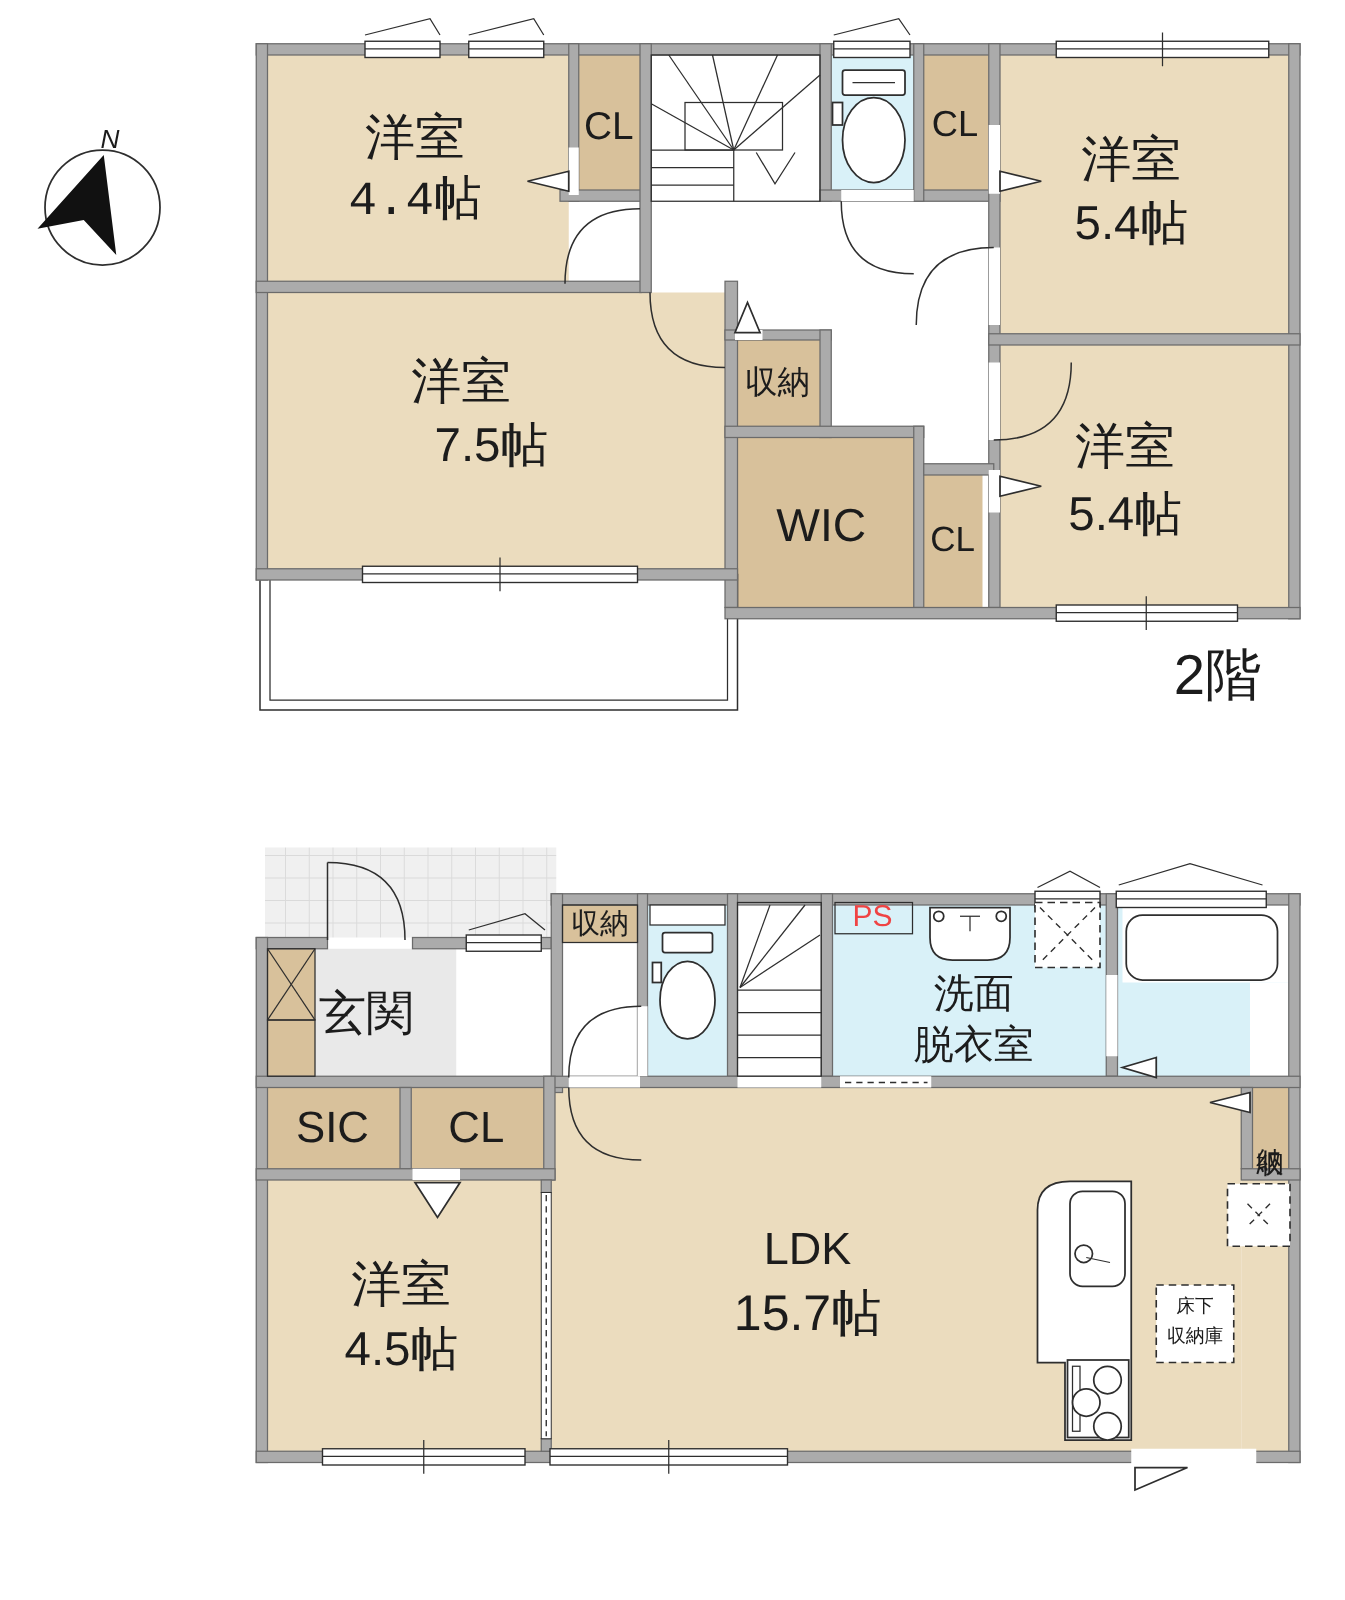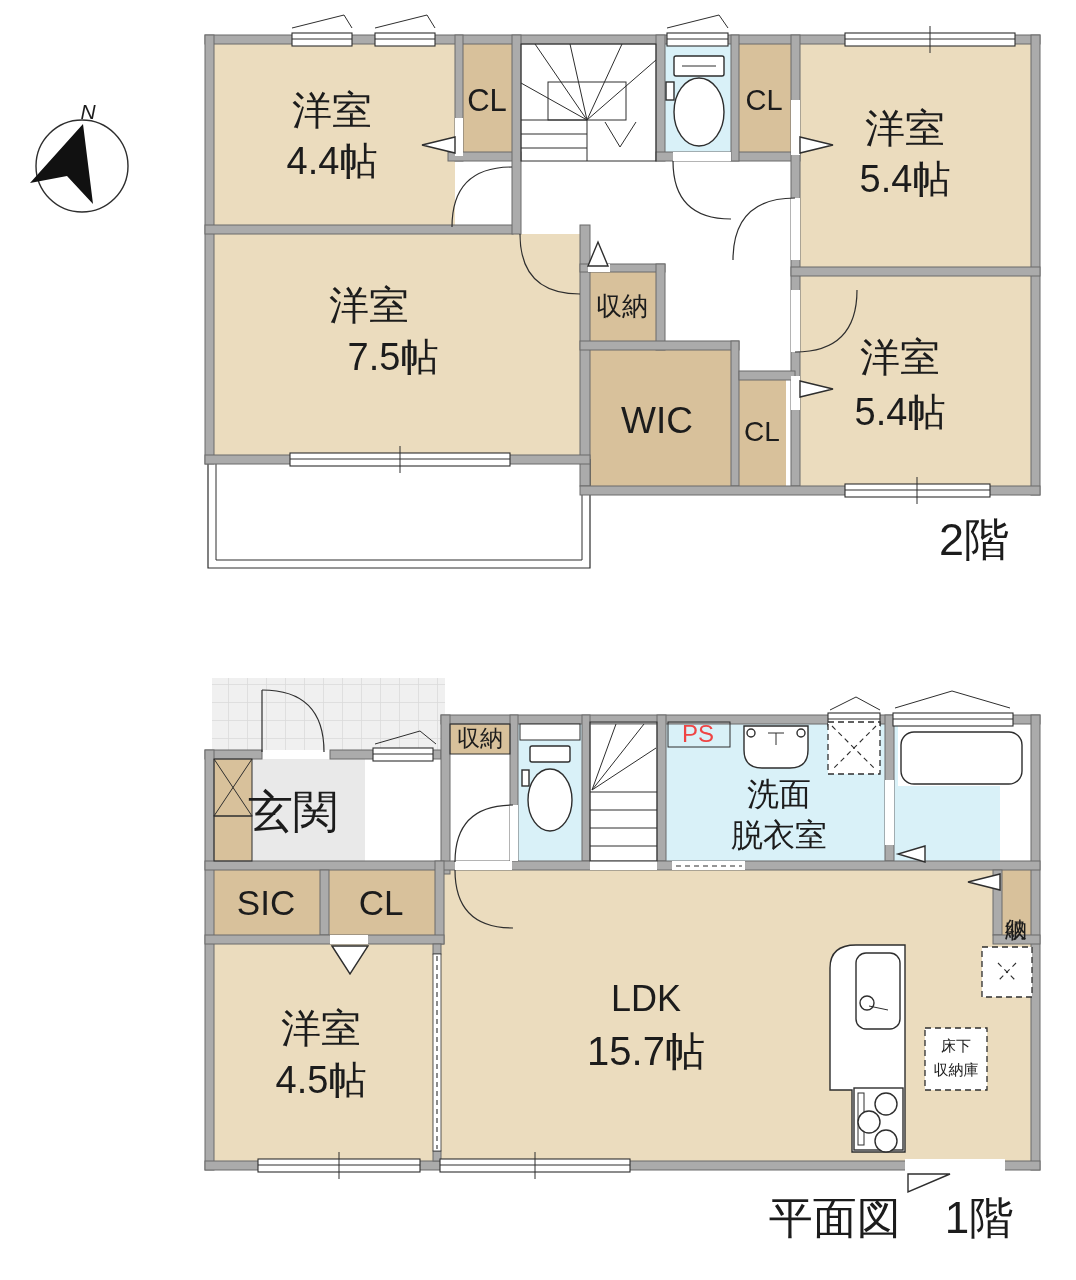--- a/index.html
+++ b/index.html
@@ -311,44 +311,43 @@
 
   <g>
     <circle cx="82" cy="166" r="46" fill="none" stroke="#2e2e2e" stroke-width="1.4"></circle>
     <polygon points="83,124 30,183 67,176 93,204" fill="#111"></polygon>
   </g>
 </svg>
 
 <div class="lbl" style="left:88px;top:112px;font-size:21px;font-style:italic;">N</div>
 
 <div class="lbl" style="left:332px;top:110px;font-size:40px;">洋室</div>
-<div class="lbl" style="left:332px;top:162px;font-size:38px;">4.4帖</div>
+<div class="lbl" style="left:332px;top:162px;font-size:38px;font-family:Liberation Mono, monospace;">4.4帖</div>
 <div class="lbl" style="left:487px;top:101px;font-size:31px;">CL</div>
 <div class="lbl" style="left:764px;top:101px;font-size:29px;">CL</div>
 <div class="lbl" style="left:905px;top:128px;font-size:40px;">洋室</div>
 <div class="lbl" style="left:905px;top:180px;font-size:38px;">5.4帖</div>
 <div class="lbl" style="left:369px;top:305px;font-size:40px;">洋室</div>
 <div class="lbl" style="left:369px;top:358px;font-size:38px;margin-left:24px;">7.5帖</div>
 <div class="lbl" style="left:622px;top:306px;font-size:26px;">収納</div>
 <div class="lbl" style="left:657px;top:421px;font-size:37px;">WIC</div>
 <div class="lbl" style="left:762px;top:432px;font-size:28px;">CL</div>
 <div class="lbl" style="left:900px;top:357px;font-size:40px;">洋室</div>
 <div class="lbl" style="left:900px;top:413px;font-size:38px;">5.4帖</div>
 <div class="lbl" style="left:974px;top:540px;font-size:45px;">2階</div>
 
 <div class="lbl" style="left:480px;top:739px;font-size:23px;">収納</div>
-<div class="lbl" style="left:293px;top:812px;font-size:45px;">玄関</div>
+<div class="lbl" style="left:293px;top:812px;font-size:38px;">玄関</div>
 <div class="lbl" style="left:266px;top:903px;font-size:35px;">SIC</div>
 <div class="lbl" style="left:381px;top:903px;font-size:35px;">CL</div>
 <div class="lbl" style="left:698px;top:734px;font-size:24px;color:#ef4444;">PS</div>
 <div class="lbl" style="left:779px;top:795px;font-size:32px;">洗面</div>
 <div class="lbl" style="left:779px;top:836px;font-size:32px;">脱衣室</div>
 <div class="lbl vert" style="left:1016px;top:901px;font-size:22px;">収納</div>
 <div class="lbl" style="left:321px;top:1028px;font-size:40px;">洋室</div>
 <div class="lbl" style="left:321px;top:1081px;font-size:38px;">4.5帖</div>
 <div class="lbl" style="left:646px;top:999px;font-size:36px;text-align:center;">LDK</div>
 <div class="lbl" style="left:646px;top:1051px;font-size:40px;">15.7帖</div>
 <div class="lbl" style="left:956px;top:1046px;font-size:15px;">床下</div>
 <div class="lbl" style="left:956px;top:1070px;font-size:15px;">収納庫</div>
-<div class="lbl" style="left:891px;top:1218px;font-size:44px;">平面図　1階</div>
 
 
 </div>
 
 </body></html>

